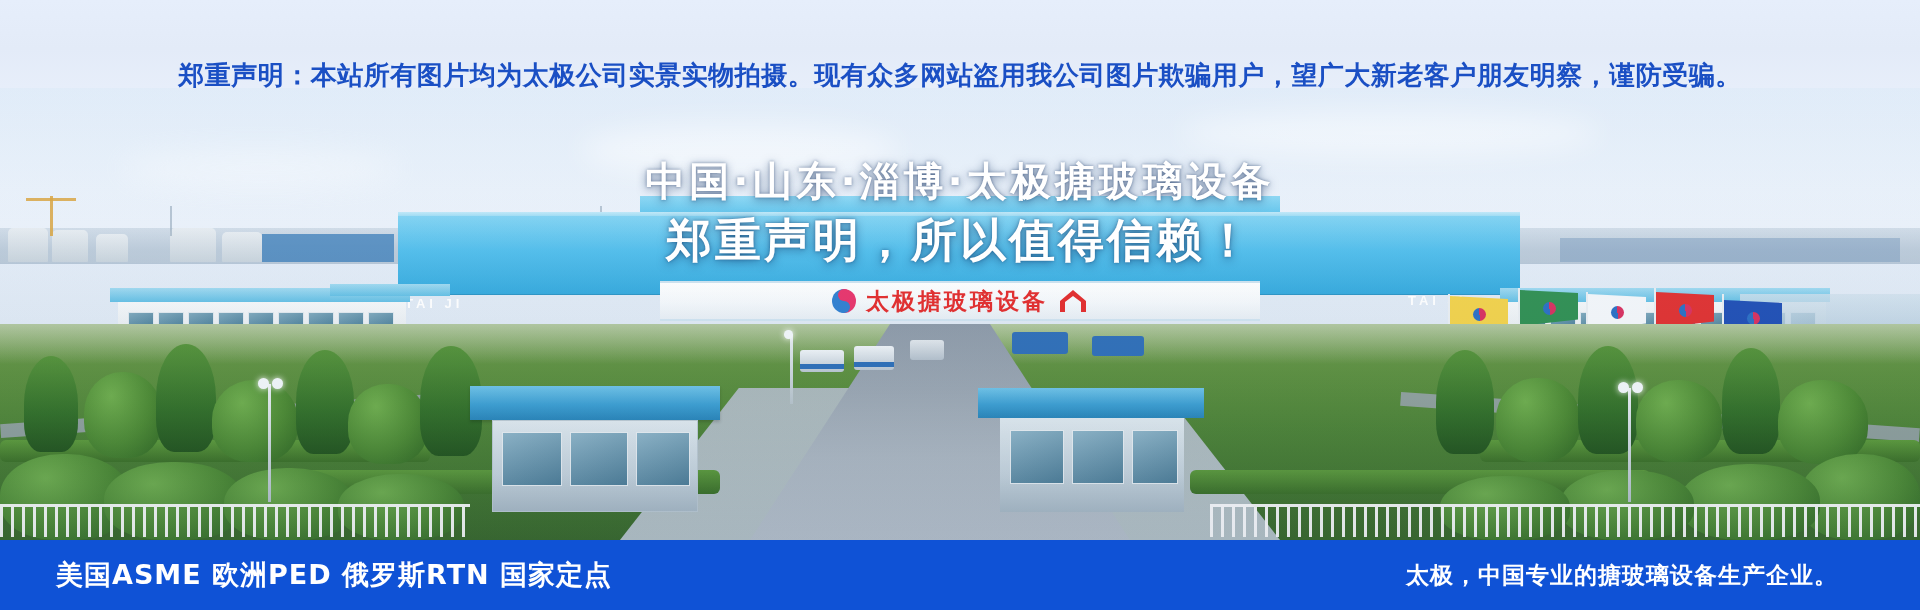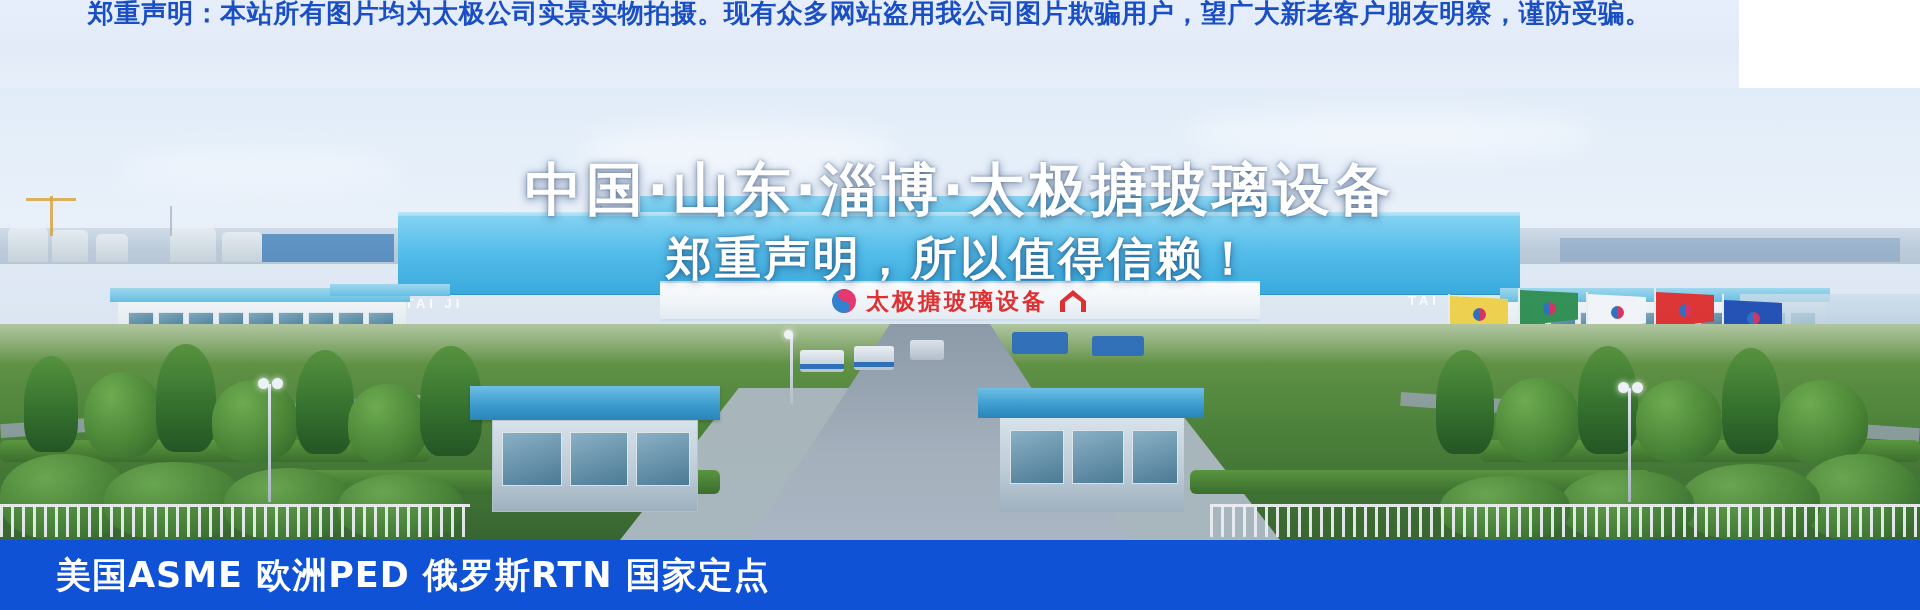--- a/index.html
+++ b/index.html
@@ -6,23 +6,23 @@
   html,body{margin:0;padding:0;}
   body{
     width:1920px;height:610px;overflow:hidden;
     font-family:"Liberation Sans","DejaVu Sans",sans-serif;
     background:#ffffff;
   }
   .stage{position:relative;width:1920px;height:610px;overflow:hidden;}
 
   
   .notice-bar{
-    position:absolute;left:0;top:0;width:1739px;height:88px;
+    position:absolute;left:0;top:0;width:1920px;height:88px;
     background:linear-gradient(180deg,#e6eefb 0%,#e3ebf8 55%,#e7eefa 100%);
-    display:flex;align-items:flex-start;justify-content:center;
+    display:flex;align-items:flex-end;justify-content:center;
     z-index:30;
   }
   .notice-text{
     font-size:26px;font-weight:bold;color:#1a4fc4;letter-spacing:.5px;
     white-space:nowrap;line-height:1;
     font-family:"DejaVu Sans","Liberation Sans",sans-serif;
   }
 
   
   .photo{
@@ -169,38 +169,38 @@
     background:linear-gradient(180deg,rgba(226,238,250,.30) 0%,rgba(226,238,250,.05) 22%,rgba(60,90,130,.04) 70%,rgba(30,60,110,.10) 100%);
     pointer-events:none;}
 
   
   .overlay{
     position:absolute;left:0;top:160px;width:1920px;
     display:flex;flex-direction:column;align-items:center;gap:14px;z-index:20;
     pointer-events:none;
   }
   .headline1{
-    font-size:57px;font-weight:bold;color:#ffffff;letter-spacing:4px;white-space:nowrap;
+    font-size:40px;font-weight:bold;color:#ffffff;letter-spacing:4px;white-space:nowrap;
     text-shadow:0 2px 10px rgba(10,40,90,.55),0 0 3px rgba(10,40,90,.45);
     font-family:"DejaVu Sans","Liberation Sans",sans-serif;line-height:1.05;
   }
   .headline2{
     font-size:46px;font-weight:bold;color:#ffffff;letter-spacing:3px;white-space:nowrap;
     text-shadow:0 2px 10px rgba(10,40,90,.55),0 0 3px rgba(10,40,90,.45);
     font-family:"DejaVu Sans","Liberation Sans",sans-serif;line-height:1.05;
   }
 
   
   .bottom-bar{
     position:absolute;left:0;top:540px;width:1920px;height:70px;
     background:#0f52d6;z-index:30;
   }
   .bb-left{
     position:absolute;left:56px;top:0;height:70px;display:flex;align-items:center;
-    color:#ffffff;font-size:35px;font-weight:bold;letter-spacing:1px;white-space:nowrap;
+    color:#ffffff;font-size:27px;font-weight:bold;letter-spacing:1px;white-space:nowrap;
     font-family:"DejaVu Sans","Liberation Sans",sans-serif;
   }
   .bb-right{
     position:absolute;right:82px;top:0;height:70px;display:flex;align-items:center;
     color:#ffffff;font-size:23px;font-weight:bold;letter-spacing:1px;white-space:nowrap;
     font-family:"DejaVu Sans","Liberation Sans",sans-serif;
   }
 </style>
 </head>
 <body>
@@ -372,15 +372,16 @@
     <div class="photo-haze"></div>
   </div>
 
   <div class="overlay">
     <div class="headline1">中国·山东·淄博·太极搪玻璃设备</div>
     <div class="headline2">郑重声明，所以值得信赖！</div>
   </div>
 
   <div class="bottom-bar">
     <div class="bb-left">美国ASME  欧洲PED 俄罗斯RTN 国家定点</div>
+    <div class="bb-right">太极，中国专业的搪玻璃设备生产企业。</div>
   </div>
 
 </div>
 
 </body></html>

